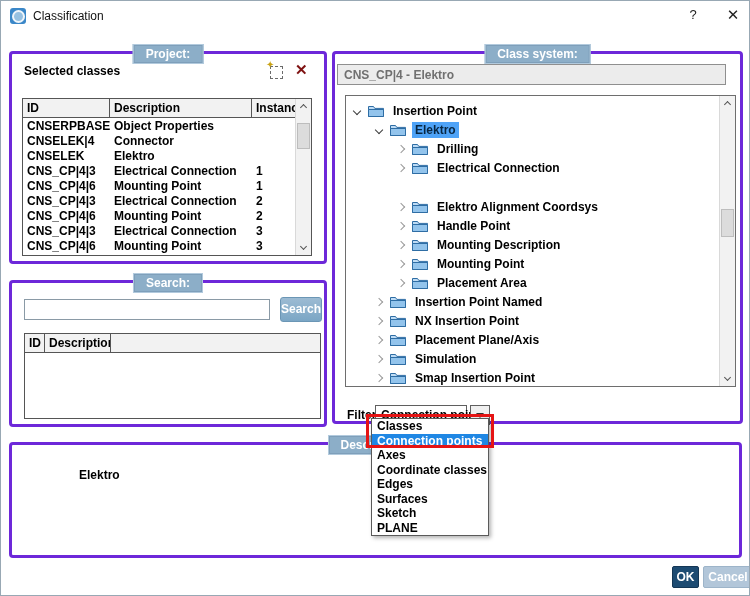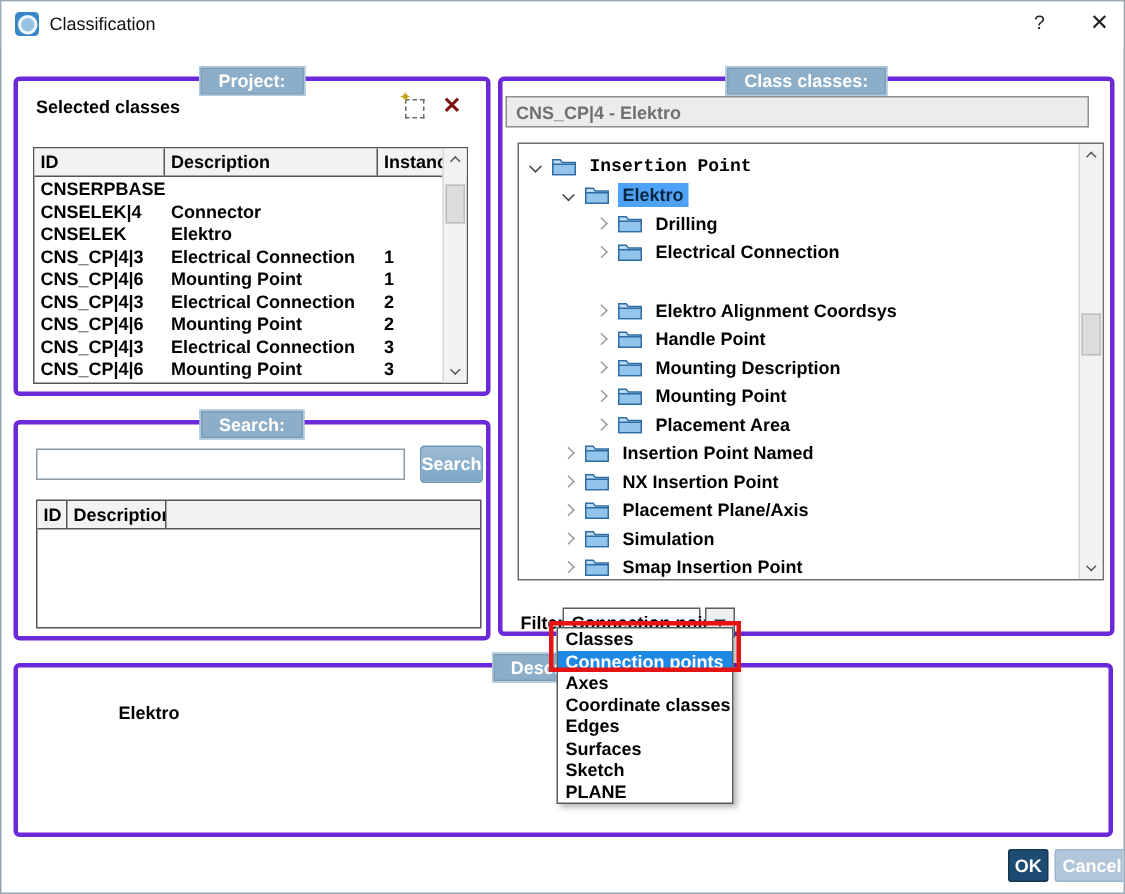--- a/index.html
+++ b/index.html
@@ -174,20 +174,21 @@
 
     <div class="table" id="tbl-classes">
       <div class="thead">
         <div class="th w-id">ID</div>
         <div class="th w-desc">Description</div>
         <div class="th w-inst">Instance</div>
       </div>
       <div>
           <div class="trow">
             <div class="tcell c-id">CNSERPBASE</div>
+            <div class="tcell c-desc">Object Properties</div>
             <div class="tcell c-inst"></div>
           </div>
           <div class="trow">
             <div class="tcell c-id">CNSELEK|4</div>
             <div class="tcell c-desc">Connector</div>
             <div class="tcell c-inst"></div>
           </div>
           <div class="trow">
             <div class="tcell c-id">CNSELEK</div>
             <div class="tcell c-desc">Elektro</div>
@@ -240,26 +241,26 @@
     <div class="table" id="tbl-search">
       <div class="thead">
         <div class="th w-sid">ID</div>
         <div class="th w-sdesc">Description</div>
       </div>
       <div></div>
     </div>
   </div>
 
   <div class="group" id="grp-class">
-    <div class="group-label">Class classes:</div>
+    <div class="group-label">Class system:</div>
     <div id="class-path">CNS_CP|4 - Elektro</div>
 
     <div id="tree-panel">
       <div class="tree-inner">
-          <div class="tree-row" style="padding-left: 8px; font-family: Liberation Mono, monospace;">
+          <div class="tree-row" style="padding-left: 8px;">
             <span class="chev open"></span>
             <span class="folder">
               <svg width="16" height="12" viewBox="0 0 16 12">
                 <path d="M0.5 1.5 h5 l1.3 1.9 h8.7 v8.1 h-15 z" fill="#bfdcf5" stroke="#2e6da4"></path>
                 <path d="M0.5 4.5 h15 v7 h-15 z" fill="#93c4ec" stroke="#2e6da4"></path>
               </svg>
             </span>
             <span class="tree-label">Insertion Point</span>
           </div>
           <div class="tree-row" style="padding-left: 30px;">

